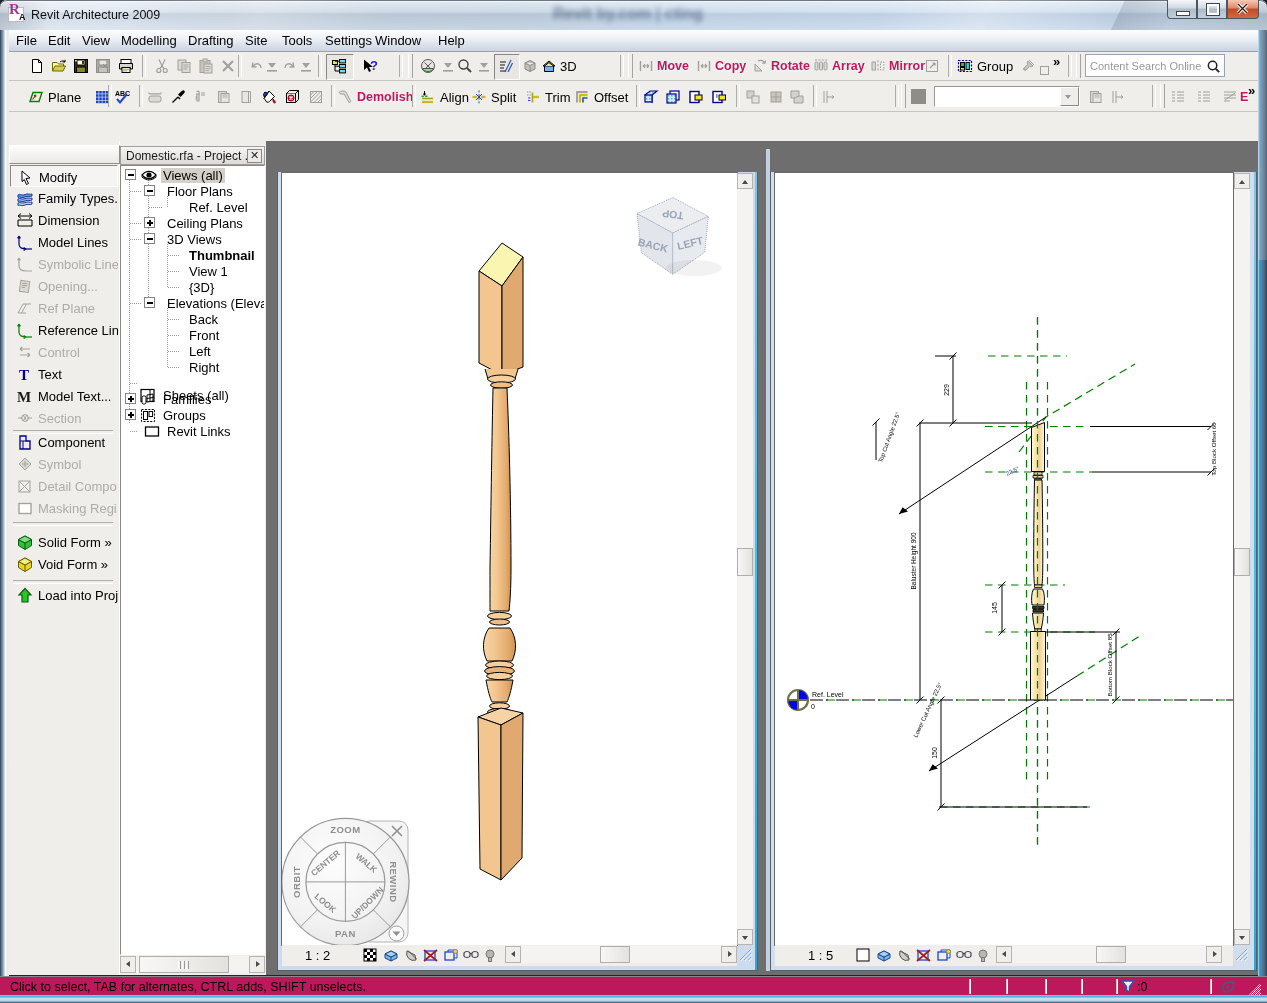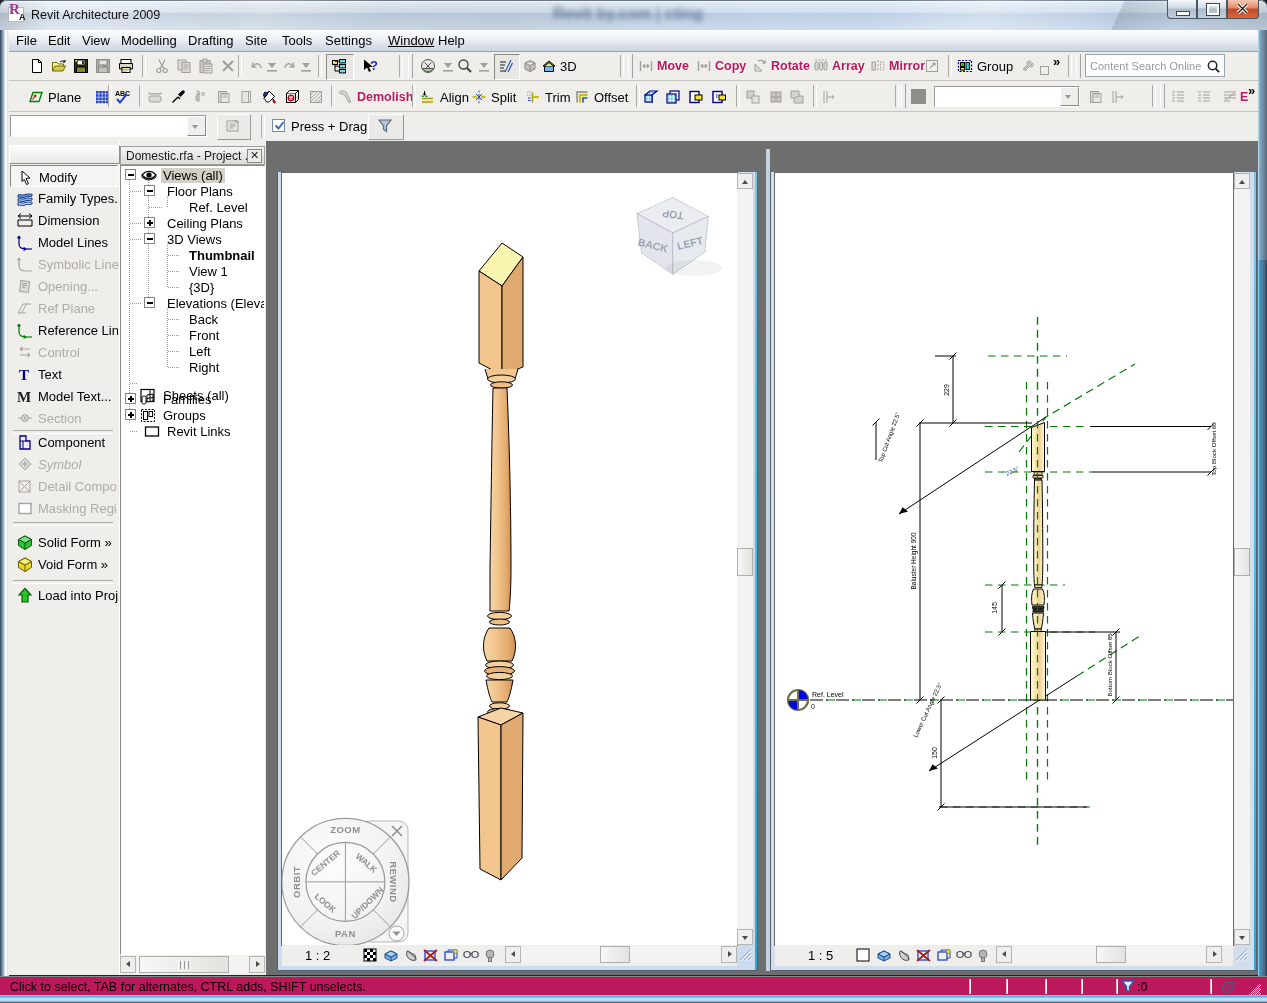--- a/index.html
+++ b/index.html
@@ -103,21 +103,21 @@
  </div>
  <div id="menubar" class="abs">
   <span style="left:7px;">File</span>
       <span style="left:39px;">Edit</span>
       <span style="left:73px;">View</span>
       <span style="left:112px;">Modelling</span>
       <span style="left:179px;">Drafting</span>
       <span style="left:236px;">Site</span>
       <span style="left:273px;">Tools</span>
       <span style="left:316px;">Settings</span>
-      <span style="left:379px;text-decoration:underline;">Window</span>
+      <span style="left:366px;">Window</span>
       <span style="left:429px;">Help</span>
  </div>
 <div id="toolbars" class="abs">
       <div class="trow" style="top:0;height:28px;border-bottom:1px solid #c6c4c0;">
         <div class="grip" style="left:4px;top:2px;height:24px;"></div>
         <svg class="ticon" style="left:29px;top:6px;" width="16" height="16" viewBox="0 0 16 16">
           <path d="M3.5 1.5 H9.5 L12.5 4.5 V14.5 H3.5 Z" fill="#fff" stroke="#000"></path>
           <path d="M9.5 1.5 V4.5 H12.5" fill="none" stroke="#000"></path>
         </svg>
         <svg class="ticon" style="left:51px;top:6px;" width="16" height="16" viewBox="0 0 16 16">
@@ -455,44 +455,20 @@
         <svg class="ticon" style="left:1196px;top:8px;" width="16" height="16" viewBox="0 0 16 16">
           <path d="M2 3 H5 M2 6 H5 M2 9 H5 M2 12 H5 M7 3 H14 M7 6 H14 M7 9 H14 M7 12 H14" stroke="#a2a09a" stroke-width="1.2"></path>
         </svg>
         <svg class="ticon" style="left:1222px;top:8px;" width="16" height="16" viewBox="0 0 16 16">
           <path d="M2 3 H14 M2 6 H14 M2 9 H14 M2 12 H8" stroke="#a2a09a" stroke-width="1.2"></path>
           <path d="M3 11 L13 4" stroke="#a2a09a"></path>
         </svg>
         <div class="glabel" style="left:1240px;top:9px;">E</div>
         <div class="abs" style="left:1248px;top:2px;font-size:13px;font-weight:bold;color:#000;">»</div>
       </div>
-      <div class="trow" style="top:60px;height:29px;">
-        <div class="grip" style="left:4px;top:3px;height:23px;"></div>
-        <div class="combo" style="left:10px;top:3px;width:197px;height:22px;">
-          <div class="drop">
-            <div class="arrow-down dis" style="left:4px;top:8px;"></div>
-          </div>
-        </div>
-        <div class="abs" style="left:217px;top:2px;width:32px;height:24px;background:#eceae7;border:1px solid;border-color:#fff #9a9894 #9a9894 #fff;"></div>
-        <svg class="ticon" style="left:225px;top:6px;" width="16" height="16" viewBox="0 0 16 16">
-          <rect x="2" y="3" width="11" height="10" fill="#e8e6e1" stroke="#a2a09a"></rect>
-          <path d="M4.5 6 H10.5 M4.5 8 H10.5 M4.5 10 H8" stroke="#a2a09a"></path>
-          <path d="M9 2 L13 5" stroke="#a2a09a" stroke-width="1.4"></path>
-        </svg>
-        <div class="tsep" style="left:261px;top:3px;height:23px;"></div>
-        <div class="abs" style="left:272px;top:7px;width:13px;height:13px;background:#fff;border:1px solid #7a8aa0;box-sizing:border-box;"></div>
-        <svg class="abs" style="left:273px;top:7px;" width="13" height="13">
-          <path d="M2.5 6.5 L5.5 9.5 L10.5 3" fill="none" stroke="#3c6cc0" stroke-width="2"></path>
-        </svg>
-        <div class="tlabel" style="left:291px;top:7px;">Press + Drag</div>
-        <div class="abs" style="left:368px;top:2px;width:34px;height:24px;background:#eceae7;border:1px solid;border-color:#fff #9a9894 #9a9894 #fff;"></div>
-        <svg class="abs" style="left:377px;top:6px;" width="16" height="16" viewBox="0 0 16 16">
-          <path d="M2 2 H14 L9.5 8 V13.5 L6.5 11.5 V8 Z" fill="#b8c4d4" stroke="#5a6a80" stroke-width="1.2"></path>
-        </svg>
-      </div>
     </div>
     <div id="sidebar" class="abs">
       <div id="famhdr" class="abs">Family</div>
       <div class="sitem" style="top:24px;background:#f5f4f2;border:1px solid;border-color:#8a8884 #fff #fff #8a8884;box-sizing:border-box;">
         <svg width="18" height="17" viewBox="0 0 18 17">
           <path d="M5 2 L13 9 L9 9.5 L11.5 14.5 L9.5 15.5 L7.3 10.5 L5 12.5 Z" fill="#fff" stroke="#000"></path>
         </svg>
         <div class="lbl">Modify</div>
       </div>
       <div class="sitem" style="top:46px;">
@@ -571,21 +547,21 @@
         </svg>
         <div class="lbl">Section</div>
       </div>
       <div class="sitem" style="top:290px;">
         <svg width="18" height="17" viewBox="0 0 18 17">
           <path d="M4 2 H10 V7 H14 V15 H4 Z" fill="none" stroke="#00008a" stroke-width="1.3"></path>
           <path d="M4 7 H10 M7 7 V15" stroke="#00008a"></path>
         </svg>
         <div class="lbl">Component</div>
       </div>
-      <div class="sitem dis" style="top:312px;font-style:italic;">
+      <div class="sitem dis" style="top:312px;">
         <svg width="18" height="17" viewBox="0 0 18 17">
           <path d="M9 2 L15 8 L9 14 L3 8 Z" fill="#dcdad4" stroke="#a5a39b"></path>
           <path d="M6 8 H12 M9 5 V11" stroke="#a5a39b"></path>
         </svg>
         <div class="lbl">Symbol</div>
       </div>
       <div class="sitem dis" style="top:334px;">
         <svg width="18" height="17" viewBox="0 0 18 17">
           <rect x="3" y="3" width="11" height="11" fill="none" stroke="#a5a39b"></rect>
           <path d="M3 3 L14 14 M14 3 L3 14" stroke="#a5a39b"></path>

